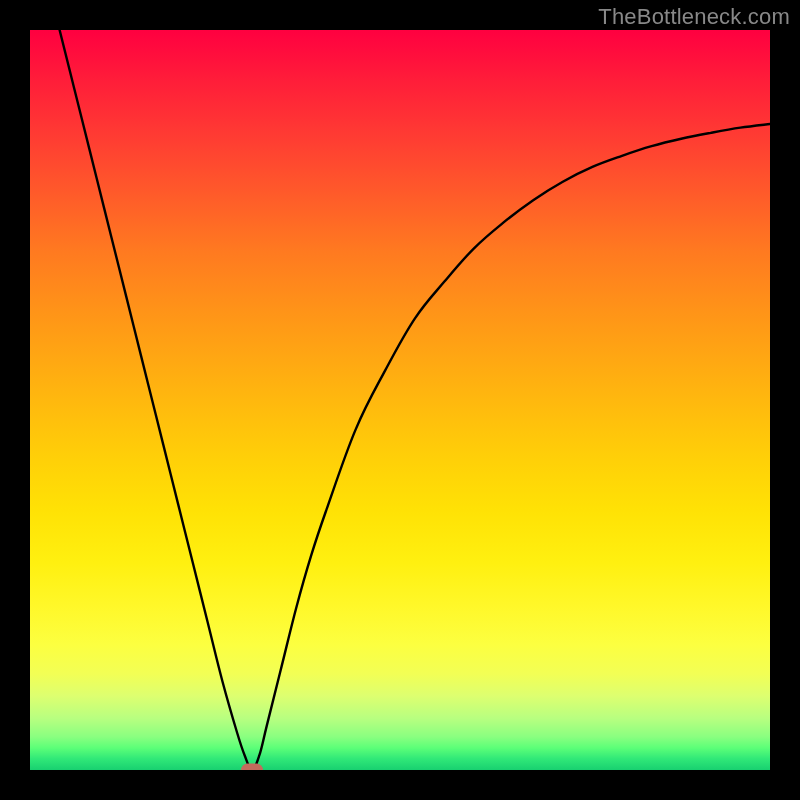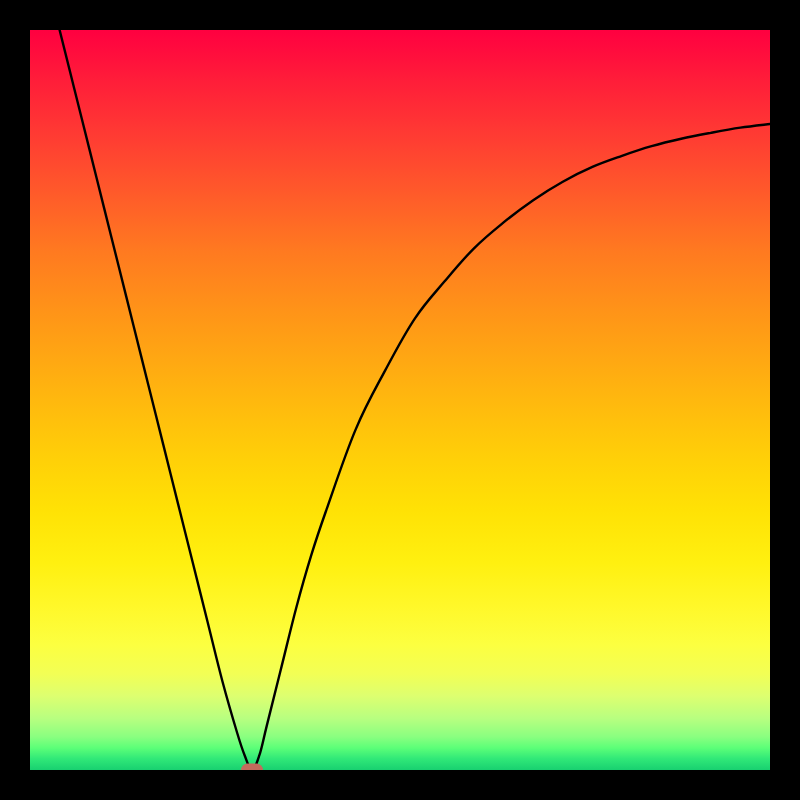--- a/index.html
+++ b/index.html
@@ -70,20 +70,21 @@
     color: #888888;
     font-size: 22px;
     font-weight: 400;
     letter-spacing: 0.2px;
   }
 </style>
 </head>
 <body>
 
 <div class="frame">
+  <div class="watermark">TheBottleneck.com</div>
   <div class="plot">
     <div class="gradient"></div>
     <svg class="curve" viewBox="0 0 740 740" preserveAspectRatio="none">
       <path id="curve-path" fill="none" stroke="#000" stroke-width="2.4" stroke-linejoin="round" stroke-linecap="round" d="M 29.60 0.00 C 32.26 10.66, 39.07 37.89, 44.40 59.20 C 49.73 80.51, 53.87 97.09, 59.20 118.40 C 64.53 139.71, 68.67 156.29, 74.00 177.60 C 79.33 198.91, 83.47 215.49, 88.80 236.80 C 94.13 258.11, 98.27 274.69, 103.60 296.00 C 108.93 317.31, 113.07 333.89, 118.40 355.20 C 123.73 376.51, 127.87 393.09, 133.20 414.40 C 138.53 435.71, 142.67 452.29, 148.00 473.60 C 153.33 494.91, 157.47 511.49, 162.80 532.80 C 168.13 554.11, 172.27 570.69, 177.60 592.00 C 182.93 613.31, 187.07 631.22, 192.40 651.20 C 197.73 671.18, 203.20 689.68, 207.20 703.00 C 211.20 716.32, 211.94 718.54, 214.60 725.20 C 217.26 731.86, 219.34 740.00, 222.00 740.00 C 224.66 740.00, 226.74 733.19, 229.40 725.20 C 232.06 717.21, 232.80 711.58, 236.80 695.60 C 240.80 679.62, 246.27 657.71, 251.60 636.40 C 256.93 615.09, 261.07 597.18, 266.40 577.20 C 271.73 557.22, 275.87 542.72, 281.20 525.40 C 286.53 508.08, 288.01 503.64, 296.00 481.00 C 303.99 458.36, 314.94 424.91, 325.60 399.60 C 336.26 374.29, 344.54 360.38, 355.20 340.40 C 365.86 320.42, 374.14 304.58, 384.80 288.60 C 395.46 272.62, 403.74 264.25, 414.40 251.60 C 425.06 238.95, 433.34 228.96, 444.00 218.30 C 454.66 207.64, 462.94 201.06, 473.60 192.40 C 484.26 183.74, 492.54 177.53, 503.20 170.20 C 513.86 162.87, 522.14 157.69, 532.80 151.70 C 543.46 145.71, 551.74 141.56, 562.40 136.90 C 573.06 132.24, 581.34 129.53, 592.00 125.80 C 602.66 122.07, 610.94 119.24, 621.60 116.18 C 632.26 113.12, 640.54 111.18, 651.20 108.78 C 661.86 106.38, 670.14 104.86, 680.80 102.86 C 691.46 100.86, 699.74 99.28, 710.40 97.68 C 721.06 96.08, 734.67 94.65, 740.00 93.98"></path>
     </svg>
     <div id="marker" class="marker" style="left: 222px; top: 740px; background: rgb(195, 107, 92);"></div>
   </div>
 </div>
 
 </body></html>

